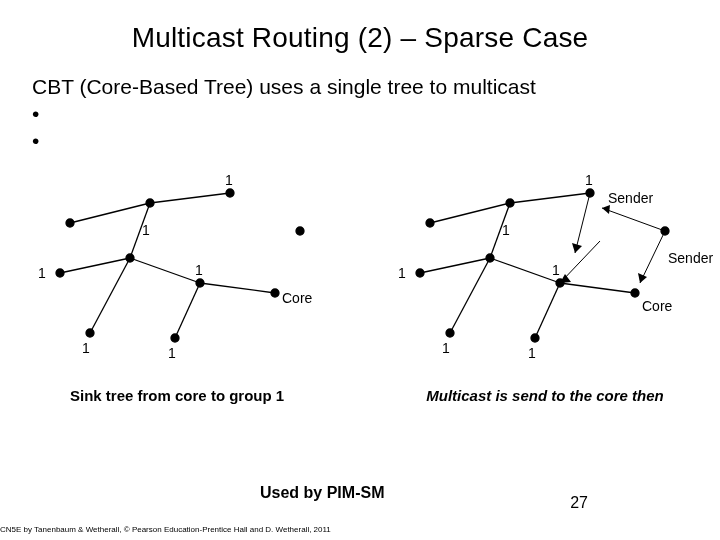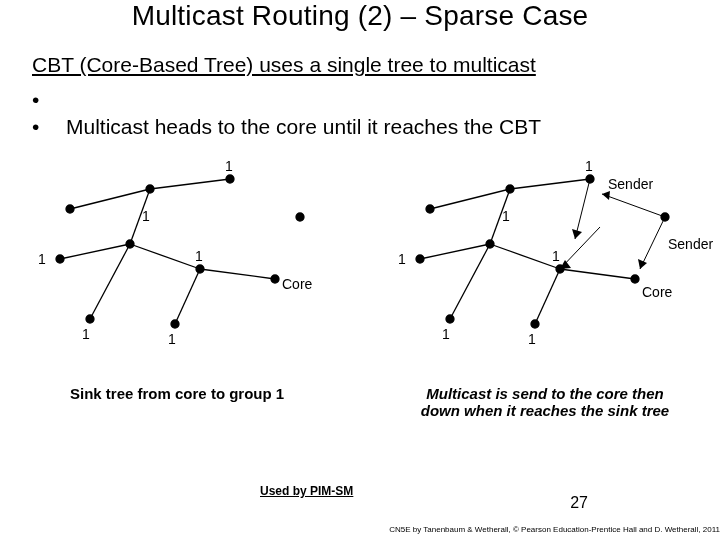--- a/index.html
+++ b/index.html
@@ -7,87 +7,84 @@
     width:720px;height:540px;
     background:#fff;
     font-family:Arial,Helvetica,sans-serif;
     color:#000;
     position:relative;
     overflow:hidden;
   }
   .title{
     font-size:28px;
     text-align:center;
-    padding-top:0;
+    padding-top:22px;
     letter-spacing:0.2px;
   }
   .intro{
     font-size:21px;
     line-height:1.28;
-    margin:20px 28px 8px 32px;
-    text-decoration:underline;
+    margin:20px 28px 0 32px;
   }
   .bullets{
     font-size:21px;
     line-height:1.28;
     margin:0 28px 0 32px;
   }
   .bullets .row{display:flex;}
   .bullets .mark{width:34px;flex:0 0 34px;}
   .figs{
     position:relative;
     margin-top:8px;
     height:220px;
   }
   .figs svg{position:absolute;top:0;left:0;}
   .captions{
     position:relative;
-    margin-top:12px;
+    margin-top:0;
     height:50px;
   }
   .cap{
     position:absolute;
     font-size:15px;
     font-weight:700;
   }
   .cap.left{left:70px;top:4px;}
   .cap.right{left:400px;top:4px;text-align:center;width:290px;font-style:italic;}
   .used{
     position:absolute;
     left:260px;top:484px;
-    font-size:12px;font-weight:700;text-decoration:underline;
+    font-size:16px;font-weight:700;
   }
   .pagenum{
     position:absolute;
     right:132px;bottom:28px;
     font-size:16px;
   }
   .footer{
     position:absolute;
     left:0;right:0;bottom:6px;
-    text-align:right;
+    text-align:left;
     font-size:8px;
     color:#000;
-    padding-left:15px;
   }
 </style>
 </head>
 <body>
 
 <div class="title">Multicast Routing (2) – Sparse Case</div>
 
 <div class="intro">CBT (Core-Based Tree) uses a single tree to multicast</div>
 
 <div class="bullets">
   <div class="row">
     <span class="mark">•</span>
   </div>
   <div class="row">
     <span class="mark">•</span>
-    <span>Multicast heads to the core until it reaches the CBT</span>
   </div>
 </div>
 
 <div class="figs">
 <svg width="720" height="220">
 
   <g stroke="#000" stroke-width="1.3" fill="#000" font-family="Arial" font-size="14">
 
     <circle cx="70" cy="60" r="4"></circle>
     <circle cx="150" cy="40" r="4"></circle>
@@ -161,21 +158,20 @@
     <text x="238" y="40" stroke="none">Sender</text>
     <text x="298" y="100" stroke="none">Sender</text>
   </g>
 </svg>
 </div>
 
 <div class="captions">
   <div class="cap left">Sink tree from core to group 1</div>
   <div class="cap right">
     <span>Multicast is send to the core then</span><br>
-    <span>down when it reaches the sink tree</span>
   </div>
 </div>
 
 <div class="used">Used by PIM-SM</div>
 
 <div class="pagenum">27</div>
 
 <div class="footer">CN5E by Tanenbaum &amp; Wetherall, © Pearson Education-Prentice Hall and D. Wetherall, 2011</div>
 
 </body></html>

